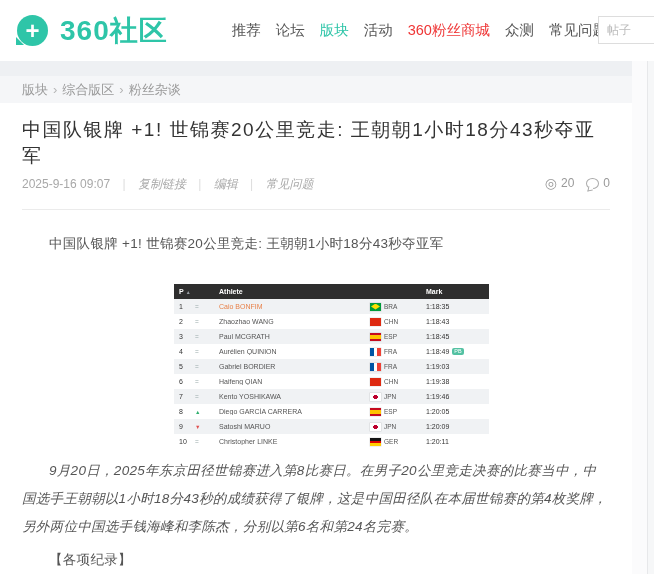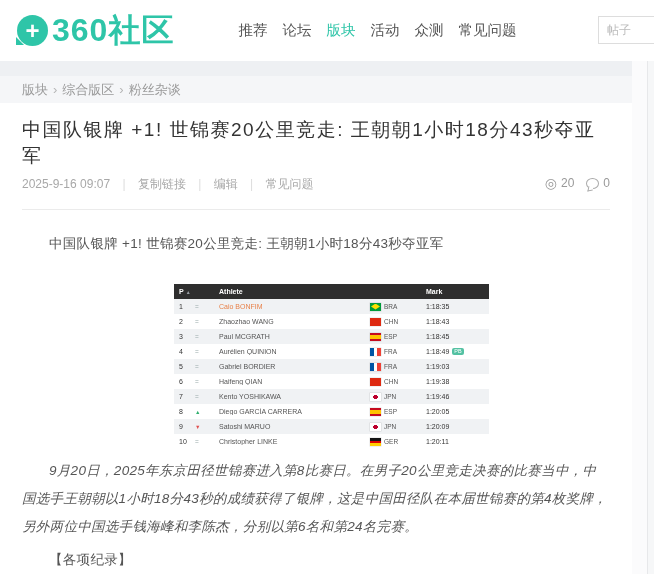--- a/index.html
+++ b/index.html
@@ -7,21 +7,21 @@
   body { font-family:"Liberation Sans","DejaVu Sans",sans-serif; }
   .page { position:relative; width:654px; height:574px; overflow:hidden; background:#fff; }
 
   
   .site-header { position:relative; height:61px; background:#fff; display:flex; align-items:center; }
   .logo { display:flex; align-items:center; margin-left:17px; cursor:pointer; }
   .logo-badge { position:relative; width:31px; height:31px; border-radius:50%; background:#2ec5a8; color:#fff;
                 display:flex; align-items:center; justify-content:center; font-size:24px; font-weight:bold; line-height:1; }
   .logo-badge::after { content:""; position:absolute; left:-1px; bottom:1px; width:8px; height:8px;
                 background:#2ec5a8; clip-path:polygon(0 100%,100% 0,100% 100%); transform:rotate(90deg); }
-  .logo-text { margin-left:4px; font-size:32px; font-weight:bold; color:#2ec5a8; letter-spacing:1px; }
+  .logo-text { margin-left:12px; font-size:28px; font-weight:bold; color:#2ec5a8; letter-spacing:1px; }
   .main-nav { display:flex; margin-left:64px; gap:15px; font-size:14.5px; color:#555; white-space:nowrap; }
   .main-nav a { text-decoration:none; color:#555; cursor:pointer; }
   .main-nav a.teal { color:#2ec5a8; }
   .main-nav a.red { color:#ef3636; }
   .search-input { position:absolute; left:598px; top:16px; width:90px; height:28px; border:1px solid #ddd;
                 background:#fff; font-size:12px; padding:0 8px; color:#666; outline:none; }
   .search-input::placeholder { color:#bbb; }
 
   
   .gray-band { height:15px; background:#eef0f3; }
@@ -31,21 +31,21 @@
   .card { position:relative; width:632px; background:#fff; }
   .breadcrumb { height:27px; line-height:27px; background:#f5f6f8; padding-left:22px; font-size:13px; color:#9a9a9a; }
   .breadcrumb a { color:#9a9a9a; text-decoration:none; cursor:pointer; }
   .breadcrumb .bc-sep { margin:0 5px; color:#b5b5b5; }
 
   
   .title-block { padding:14px 22px 0 22px; }
   .post-title { font-size:19px; font-weight:400; color:#333; letter-spacing:1.5px; line-height:26px; }
   .meta-row { position:relative; margin-top:7px; font-size:12px; color:#a8a8a8; height:18px; }
   .meta-row .msep { color:#ddd; margin:0 9px; }
-  .meta-row a { color:#a8a8a8; text-decoration:none; cursor:pointer; }
+  .meta-row a { color:#a8a8a8; text-decoration:none; cursor:pointer;font-style:italic; }
   .meta-right { position:absolute; right:0; top:0; display:flex; align-items:center; gap:12px; color:#999; }
   .stat { display:flex; align-items:center; gap:4px; }
   .eye-icon { font-size:14px; color:#9a9a9a; line-height:1; }
   .bubble-icon { position:relative; width:13px; height:11px; border:1px solid #aaa; border-radius:50%; }
   .bubble-icon::after { content:""; position:absolute; left:1px; bottom:-3px; width:4px; height:4px;
                 background:#fff; border-left:1px solid #aaa; border-bottom:1px solid #aaa; transform:skewX(-20deg) rotate(-10deg); }
   .divider { border:none; border-top:1px solid #ebebeb; margin-top:15px; }
 
   
   .post-body { padding:0 22px; font-size:13.5px; color:#555; }
@@ -88,20 +88,21 @@
   <header class="site-header">
     <div class="logo">
       <span class="logo-badge">+</span>
       <span class="logo-text">360社区</span>
     </div>
     <nav class="main-nav">
         <a class="">推荐</a>
         <a class="">论坛</a>
         <a class="teal">版块</a>
         <a class="">活动</a>
+        <a class="red">360粉丝商城</a>
         <a class="">众测</a>
         <a class="">常见问题</a>
       </nav>
     <input class="search-input" type="text" placeholder="帖子" style="">
   </header>
 
   <div class="gray-band"></div>
   <div class="right-rail">
     <div class="scroll-track"></div>
   </div>

